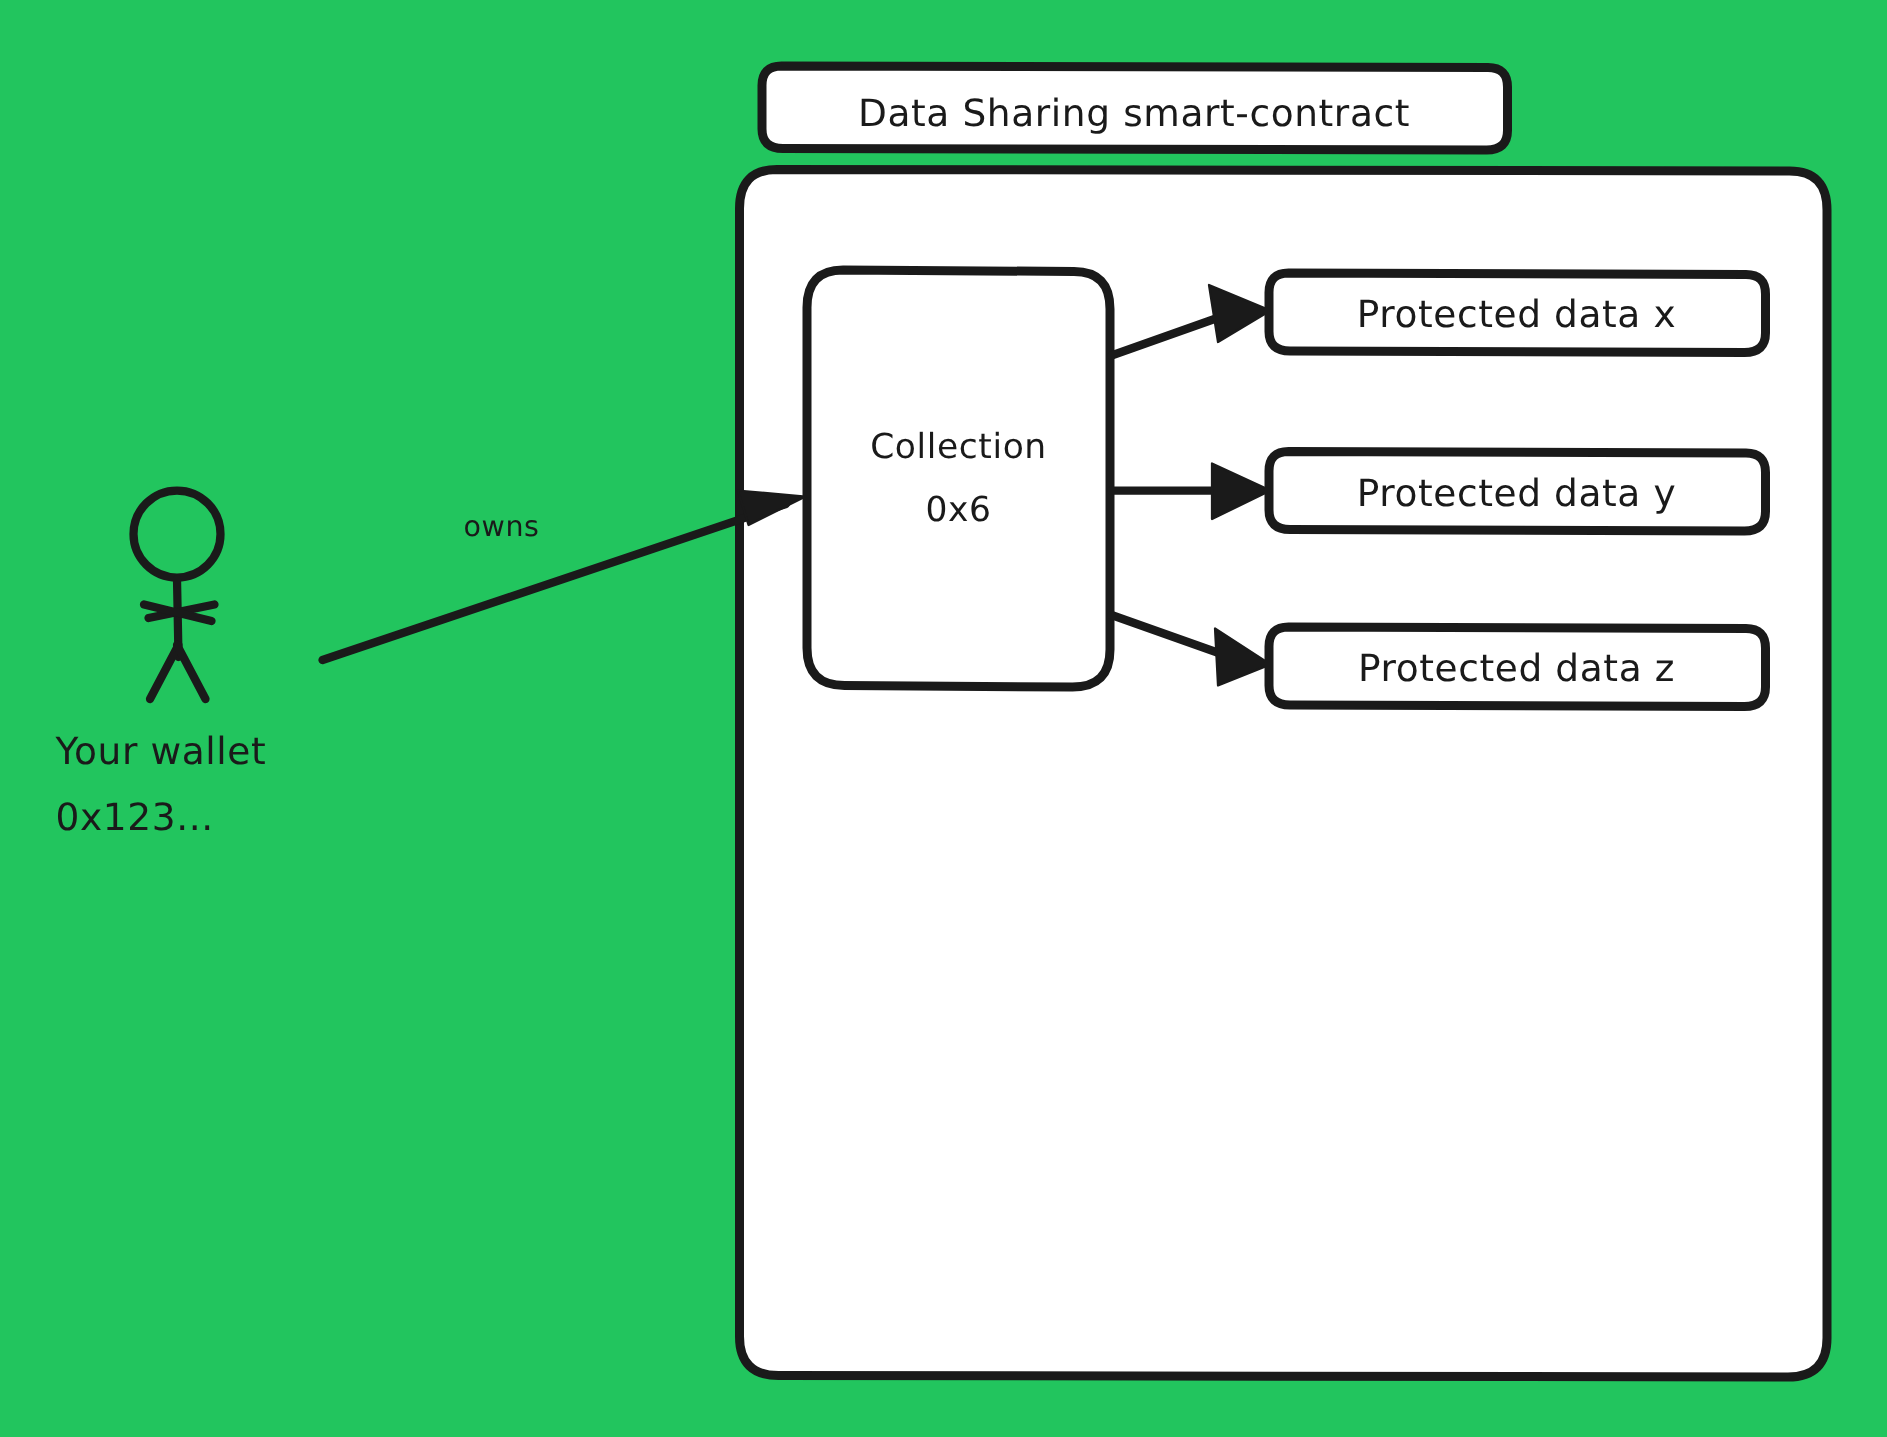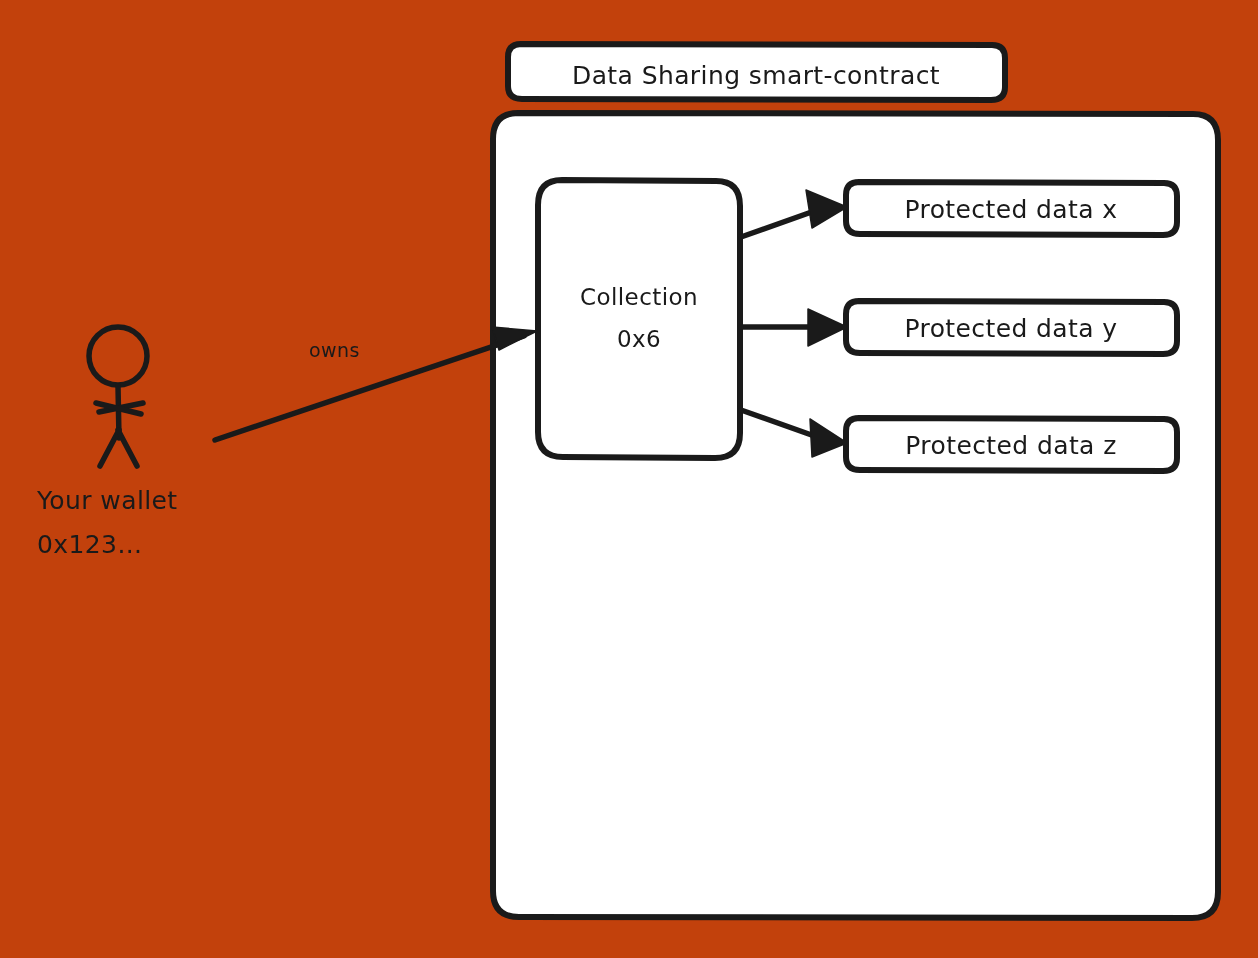--- a/index.html
+++ b/index.html
@@ -10,21 +10,21 @@
   body {
     width: 1258px;
     height: 958px;
     overflow: hidden;
     font-family: "DejaVu Sans", sans-serif;
   }
   #diagram-root {
     position: relative;
     width: 1258px;
     height: 958px;
-    background: #c2410c;
+    background: #22c55e;
   }
   svg#diagram-svg {
     position: absolute;
     top: 0;
     left: 0;
     width: 1258px;
     height: 958px;
     display: block;
   }
   .sketch-stroke {

